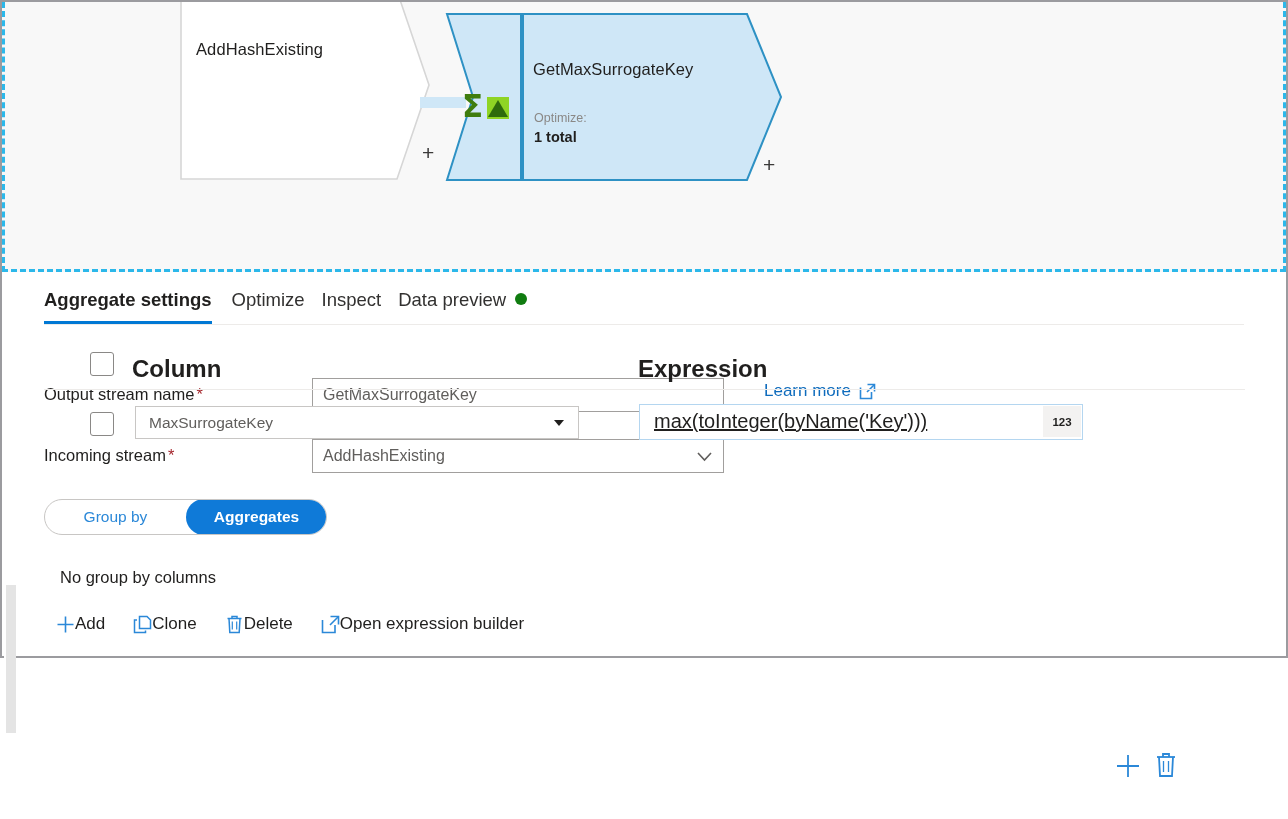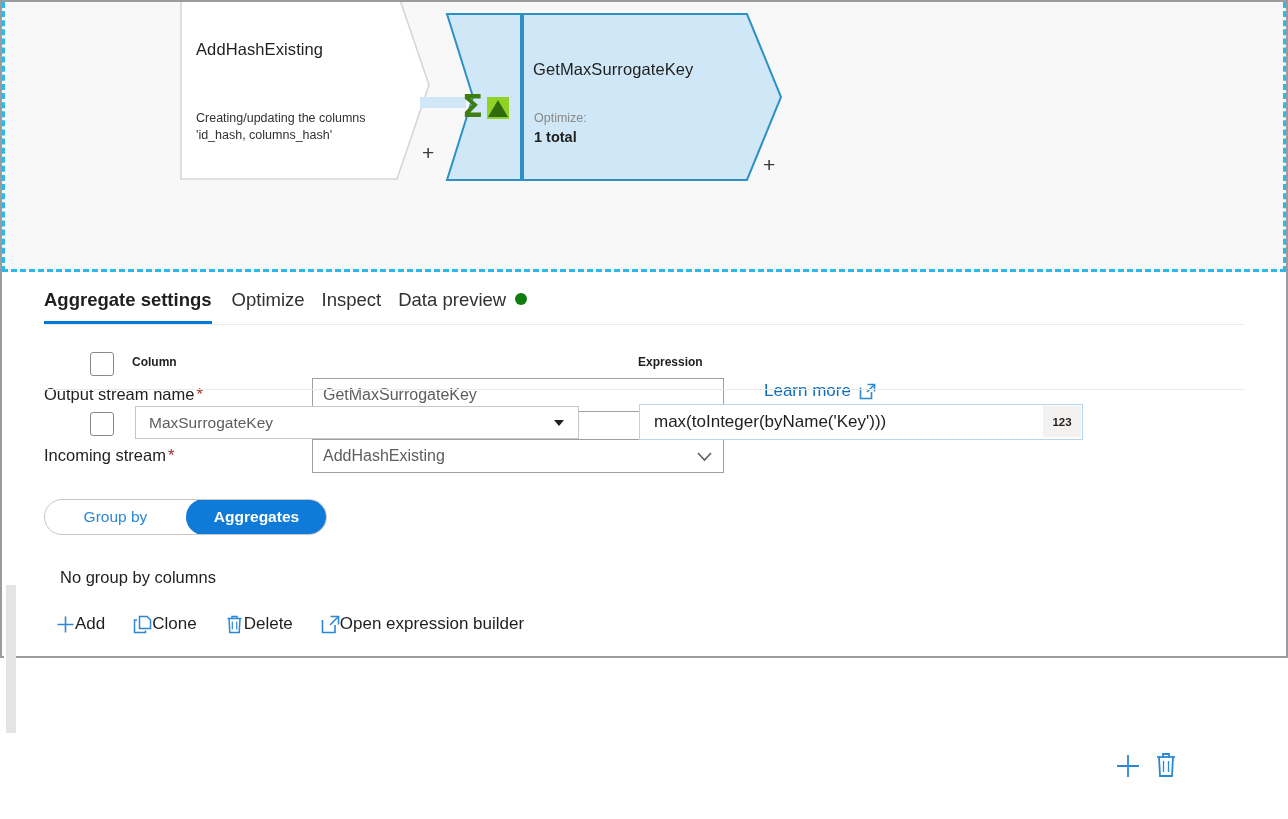--- a/index.html
+++ b/index.html
@@ -198,21 +198,21 @@
   }
   .chk {
     position: absolute;
     width: 24px; height: 24px;
     border: 1.6px solid #8a8886; border-radius: 3px;
     background: #ffffff; cursor: pointer;
   }
   #head-chk { left: 46px; top: 14px; }
   .th {
     position: absolute; top: 17px;
-    font-size: 12px; font-weight: bold; color: #201f1e;
+    font-size: 24px; font-weight: bold; color: #201f1e;
   }
   #th-column { left: 88px; }
   #th-expression { left: 594px; }
 
   #table-row {
     position: absolute; left: 42px; top: 52px;
     width: 1201px; height: 68px;
   }
   #row-chk { left: 46px; top: 22px; }
 
@@ -233,21 +233,21 @@
     border-top: 6.5px solid #201f1e;
   }
 
   #expr-field {
     position: absolute; left: 595px; top: 14px;
     width: 444px; height: 36px;
     border: 1.6px solid #b4d6f0; background: #fff;
   }
   #expr-field .val {
     position: absolute; left: 14px; top: 0;
-    line-height: 33px; font-size: 17px; color: #201f1e;
+    line-height: 33px; font-size: 20px; color: #201f1e; text-decoration: underline;
   }
   #expr-field .badge {
     position: absolute; right: 1px; top: 1px;
     width: 38px; height: 31px;
     background: #f3f2f1;
     display: flex; align-items: center; justify-content: center;
     font-size: 11.5px; font-weight: bold; color: #201f1e;
   }
   #row-add { position: absolute; left: 1113px; top: 751px; width: 26px; height: 26px; cursor: pointer; }
   #row-del { position: absolute; left: 1152px; top: 750px; width: 24px; height: 26px; cursor: pointer; }
@@ -271,24 +271,20 @@
 <div id="app">
 
   <div id="canvas-region">
     <div id="canvas-inner">
 
       <div id="node-upstream">
         <svg class="shape-svg" width="250" height="190" viewBox="0 0 250 190">
           <path d="M1,1 L217,1 L249,95 L217,189 L1,189 Z" fill="#ffffff" stroke="#d6d6d6" stroke-width="1.6"></path>
         </svg>
         <div class="label">AddHashExisting</div>
-        <div class="desc">
-          <div>Creating/updating the columns</div>
-          <div>'id_hash, columns_hash'</div>
-        </div>
         <div class="plus-glyph">+</div>
       </div>
 
       <div id="connector"></div>
 
       <div id="node-selected">
         <svg class="shape-svg" width="345" height="170" viewBox="0 0 345 170">
 
           <path d="M2,2 L76,2 L76,168 L2,168 L28,85 Z" fill="#cfe7f7" stroke="#2e91c4" stroke-width="2"></path>
 

